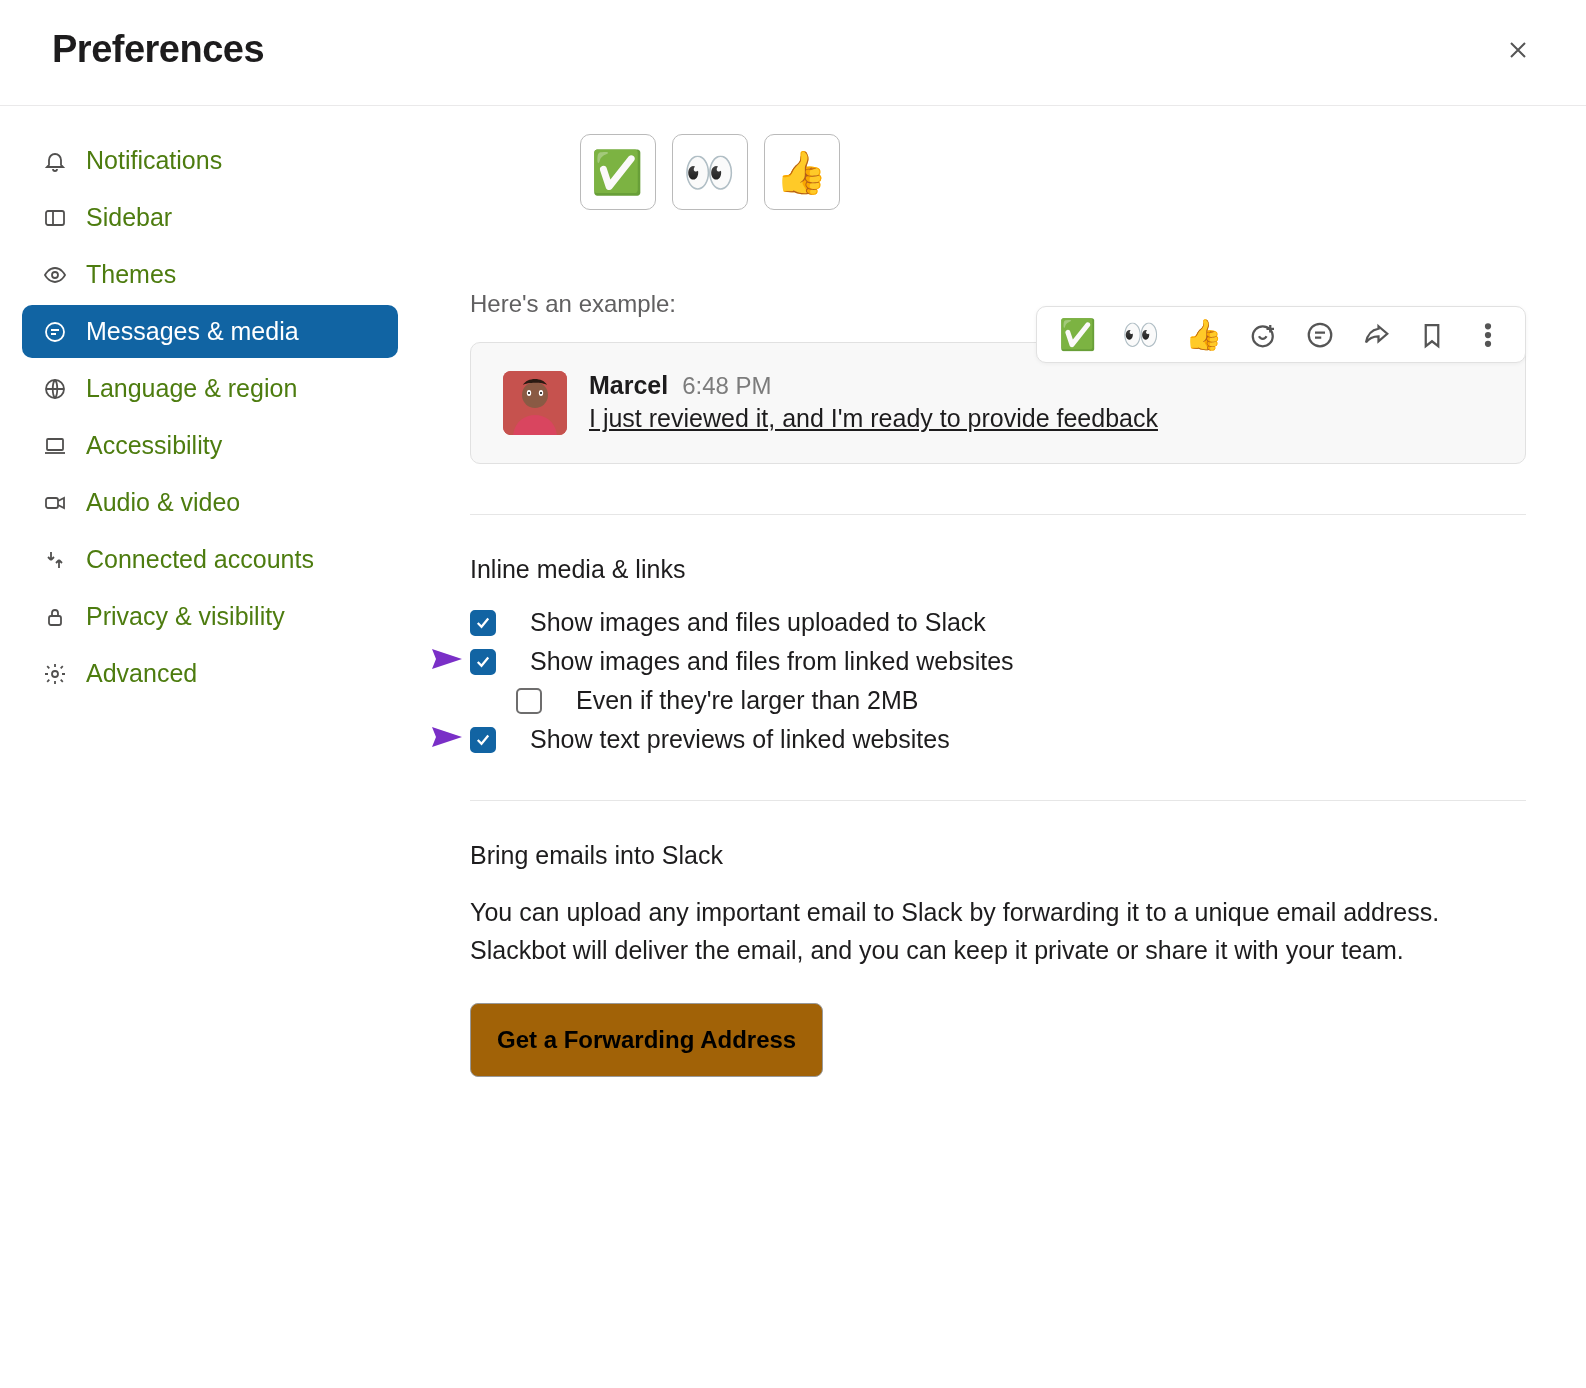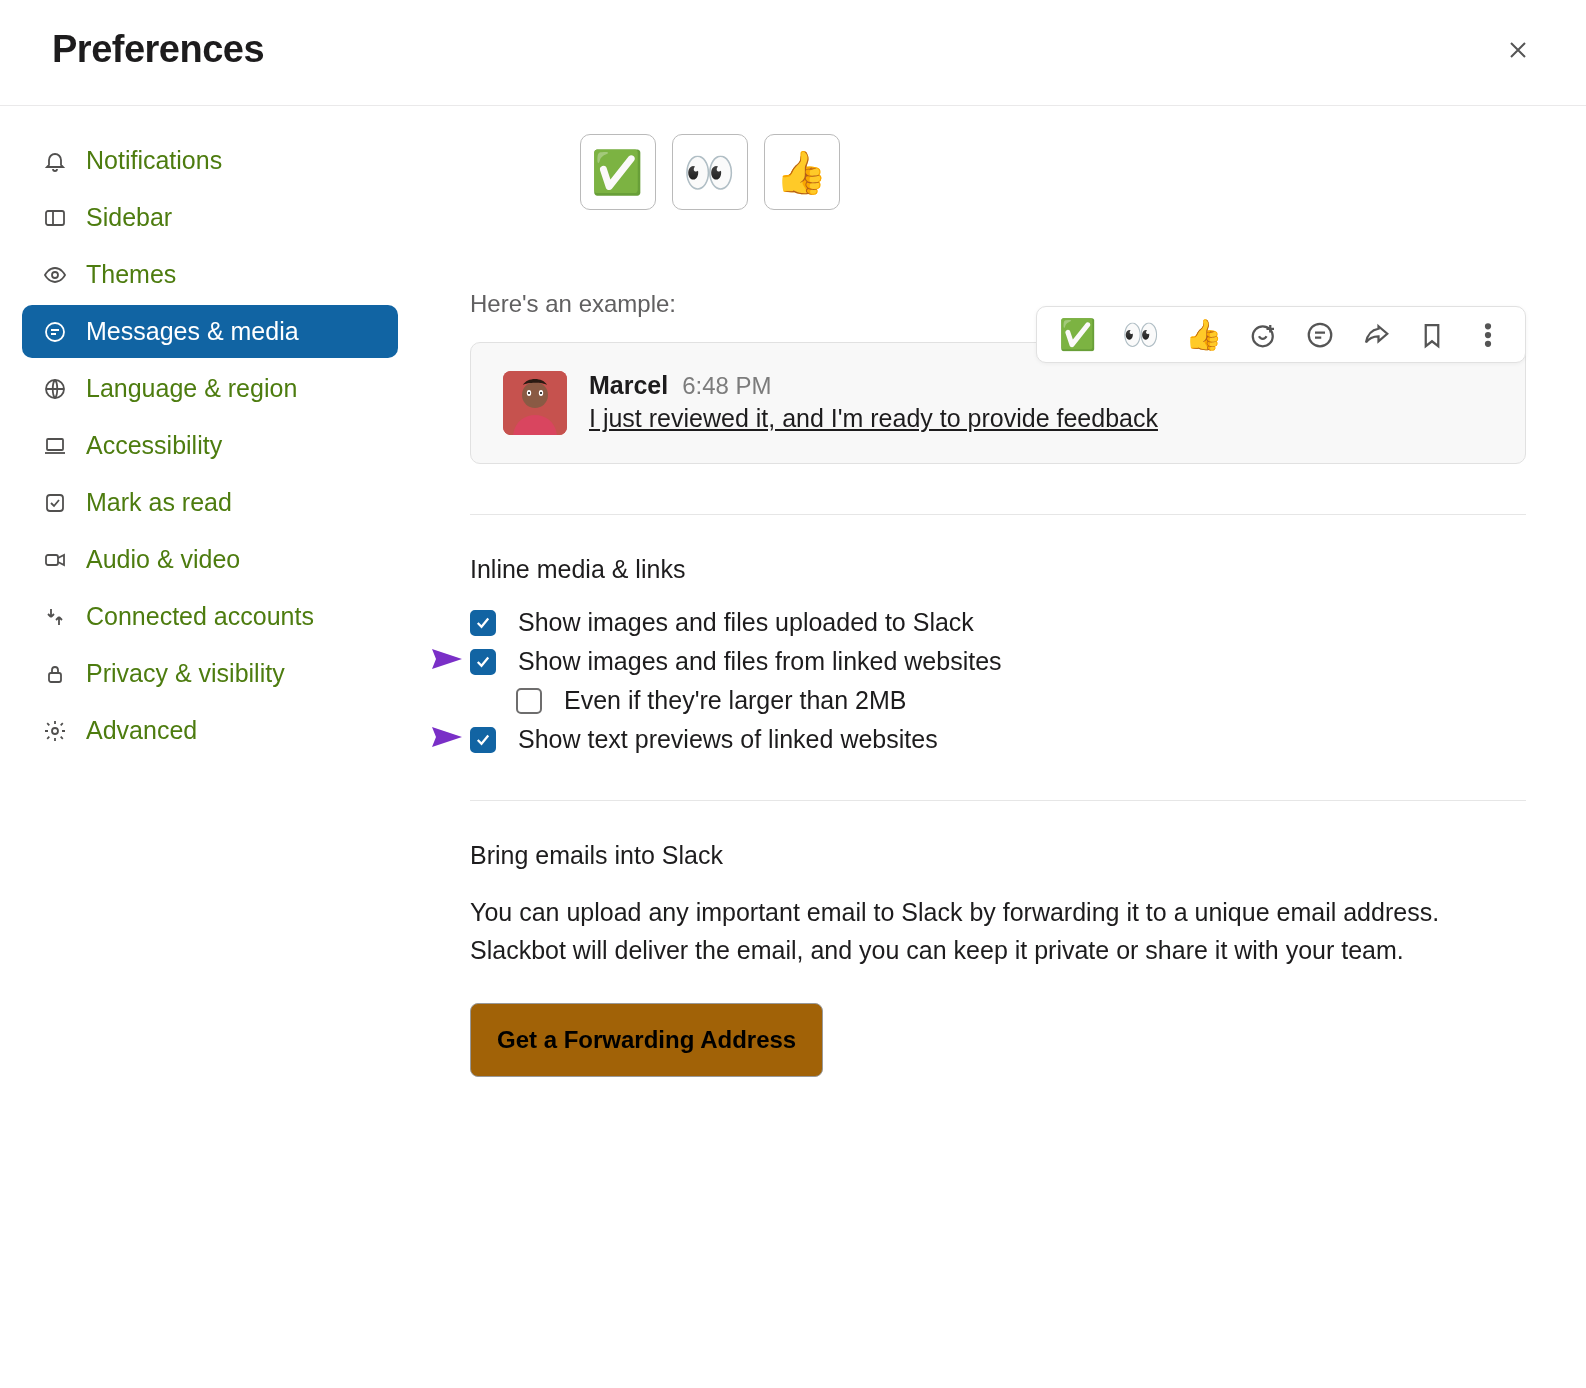--- a/index.html
+++ b/index.html
@@ -57,21 +57,21 @@
   .avatar svg{width:100%;height:100%;}
   .msg-body{flex:1;}
   .msg-head{display:flex;align-items:baseline;gap:14px;margin-bottom:4px;}
   .msg-name{font-weight:900;font-size:25px;}
   .msg-time{font-size:24px;color:#7c7c7c;}
   .msg-text{font-size:25px;color:#1d1c1d;text-decoration:underline;}
 
   hr.sep{border:none;border-top:1px solid #e6e6e6;margin:16px 0 40px 0;}
 
   .section-h{font-size:25px;font-weight:400;margin:20px 0 24px 0;}
-  .check-row{display:flex;align-items:center;gap:22px;font-size:25px;margin:10px 0;position:relative;}
+  .check-row{display:flex;align-items:center;gap:34px;font-size:25px;margin:10px 0;position:relative;}
   .check-row.indented{margin-left:46px;}
   .cbox{
     width:26px;height:26px;border-radius:5px;border:2px solid #6e6d6d;background:#fff;
     display:flex;align-items:center;justify-content:center;flex:0 0 26px;cursor:pointer;
   }
   .cbox.checked{background:#1264a3;border-color:#1264a3;}
   .cbox.checked svg{width:18px;height:18px;stroke:#fff;stroke-width:3;fill:none;}
   .arrow{
     position:absolute;left:-78px;top:50%;transform:translateY(-50%);
     color:#7a2fc7;
@@ -145,29 +145,20 @@
       <span>Language &amp; region</span>
     </div>
     <div class="nav-item">
       <span class="ico">
           <svg viewBox="0 0 24 24">
             <rect x="4" y="5" width="16" height="11" rx="1"></rect>
             <path d="M2 19h20"></path>
           </svg>
         </span>
       <span>Accessibility</span>
-    </div>
-    <div class="nav-item">
-      <span class="ico">
-          <svg viewBox="0 0 24 24">
-            <rect x="4" y="4" width="16" height="16" rx="3"></rect>
-            <path d="M8 12l3 3 5-6"></path>
-          </svg>
-        </span>
-      <span>Mark as read</span>
     </div>
     <div class="nav-item">
       <span class="ico">
           <svg viewBox="0 0 24 24">
             <rect x="3" y="7" width="12" height="10" rx="2"></rect>
             <path d="M15 10l6-3v10l-6-3"></path>
           </svg>
         </span>
       <span>Audio &amp; video</span>
     </div>

